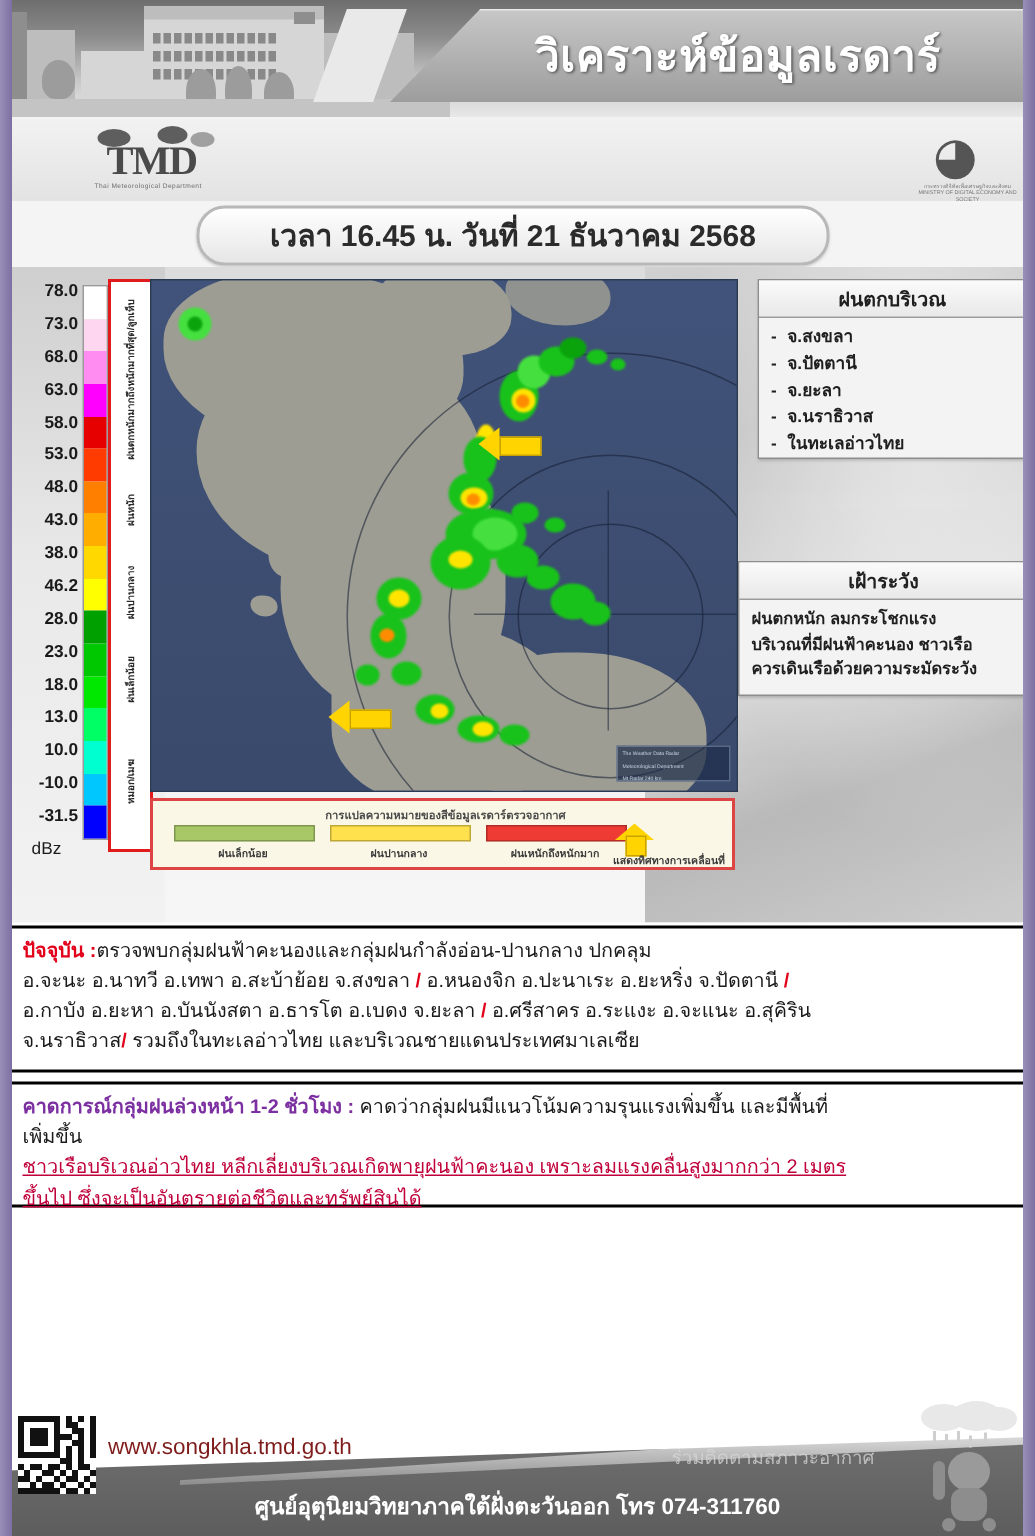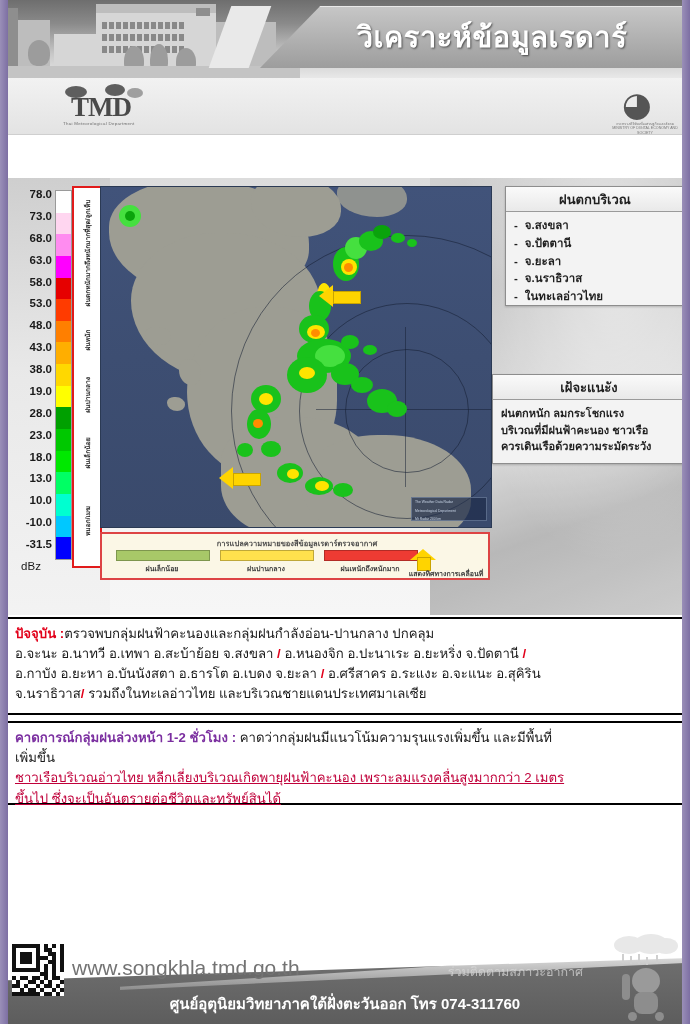--- a/index.html
+++ b/index.html
@@ -154,21 +154,21 @@
   .footer{position:absolute;left:0;bottom:0;width:690px;height:96px;
     background:#ffffff;overflow:hidden;}
   .f-dark{position:absolute;left:0;bottom:0;width:690px;height:66px;
     background:linear-gradient(180deg,#6f6f6f,#5d5d5d);
     clip-path:polygon(0 34%,100% 0,100% 100%,0 100%);}
   .f-swoosh{position:absolute;left:120px;bottom:34px;width:570px;height:40px;
     background:linear-gradient(180deg,rgba(255,255,255,.85),rgba(255,255,255,.25));
     clip-path:polygon(0 92%,100% 0,100% 32%,0 100%);}
   .qr{position:absolute;left:12px;top:16px;width:52px;height:52px;background:#fff;}
   .qr i{position:absolute;background:#111;}
-  .f-url{position:absolute;left:72px;top:28px;font-size:21px;color:#737373;}
+  .f-url{position:absolute;left:72px;top:28px;font-size:15px;color:#7f1d1d;}
   .f-wtext{position:absolute;right:107px;top:34px;font-size:12.5px;
     color:#d8d8d8;opacity:.75;}
   .f-center{position:absolute;left:0;bottom:8px;width:690px;text-align:center;
     font-size:15px;color:#ffffff;font-weight:bold;}
   .mascot{position:absolute;right:8px;bottom:2px;width:72px;height:88px;}
   .m-cloud{position:absolute;background:#e8e8e8;border-radius:50%;}
   .m-body{position:absolute;background:#8d8d8d;border-radius:8px;}
   .m-head{position:absolute;background:#9a9a9a;border-radius:50%;}
   .rain{position:absolute;width:1.5px;background:#cfcfcf;}
 </style>
@@ -247,37 +247,40 @@
       <div class="cloudico" style="left:72px;top:6px;width:16px;height:10px;opacity:.55;"></div>
       <div class="tmdtxt">TMD</div>
       <div class="tmdsub">Thai Meteorological Department</div>
     </div>
     <div class="logo-moes">
       <div class="moes-glyph">◕</div>
       <div class="moes-sub">กระทรวงดิจิทัลเพื่อเศรษฐกิจและสังคม MINISTRY OF DIGITAL ECONOMY AND SOCIETY</div>
     </div>
   </div>
 
+  <div class="datewrap">
+    <div class="datepill">เวลา 16.45 น. วันที่ 21 ธันวาคม 2568</div>
+  </div>
 
   <div class="mainarea">
     <div class="bgphoto2"></div>
     <div class="bgphoto"></div>
 
     <div class="scale-wrap">
       <div class="scale-labels" id="scaleLabels">
           <div style="top: 2px;">78.0</div>
           <div style="top: 23.8824px;">73.0</div>
           <div style="top: 45.7647px;">68.0</div>
           <div style="top: 67.6471px;">63.0</div>
           <div style="top: 89.5294px;">58.0</div>
           <div style="top: 111.412px;">53.0</div>
           <div style="top: 133.294px;">48.0</div>
           <div style="top: 155.176px;">43.0</div>
           <div style="top: 177.059px;">38.0</div>
-          <div style="top: 198.941px;">19.0</div>
+          <div style="top: 198.941px;">46.2</div>
           <div style="top: 220.824px;">28.0</div>
           <div style="top: 242.706px;">23.0</div>
           <div style="top: 264.588px;">18.0</div>
           <div style="top: 286.471px;">13.0</div>
           <div style="top: 308.353px;">10.0</div>
           <div style="top: 330.235px;">-10.0</div>
           <div style="top: 352.118px;">-31.5</div>
         </div>
       <div class="dbz-unit">dBz</div>
       <div class="colorbar" id="colorBar">
@@ -427,21 +430,21 @@
             <span>จ.นราธิวาส</span>
           </div>
           <div class="ib-li">
             <span class="ib-dash">-</span>
             <span>ในทะเลอ่าวไทย</span>
           </div>
         </div>
     </div>
 
     <div class="infobox" style="left:492px;top:196px;width:192px;height:88px;">
-      <div class="ib-head">เฝ้จะแนะัง</div>
+      <div class="ib-head">เฝ้าระวัง</div>
       <div class="ib-body" id="watchList">
           <div class="ib-line">ฝนตกหนัก ลมกระโชกแรง</div>
           <div class="ib-line">บริเวณที่มีฝนฟ้าคะนอง ชาวเรือ</div>
           <div class="ib-line">ควรเดินเรือด้วยความระมัดระวัง</div>
         </div>
     </div>
   </div>
 
   <div class="panel" style="top:617px;height:98px;">
     <div class="p-line">

